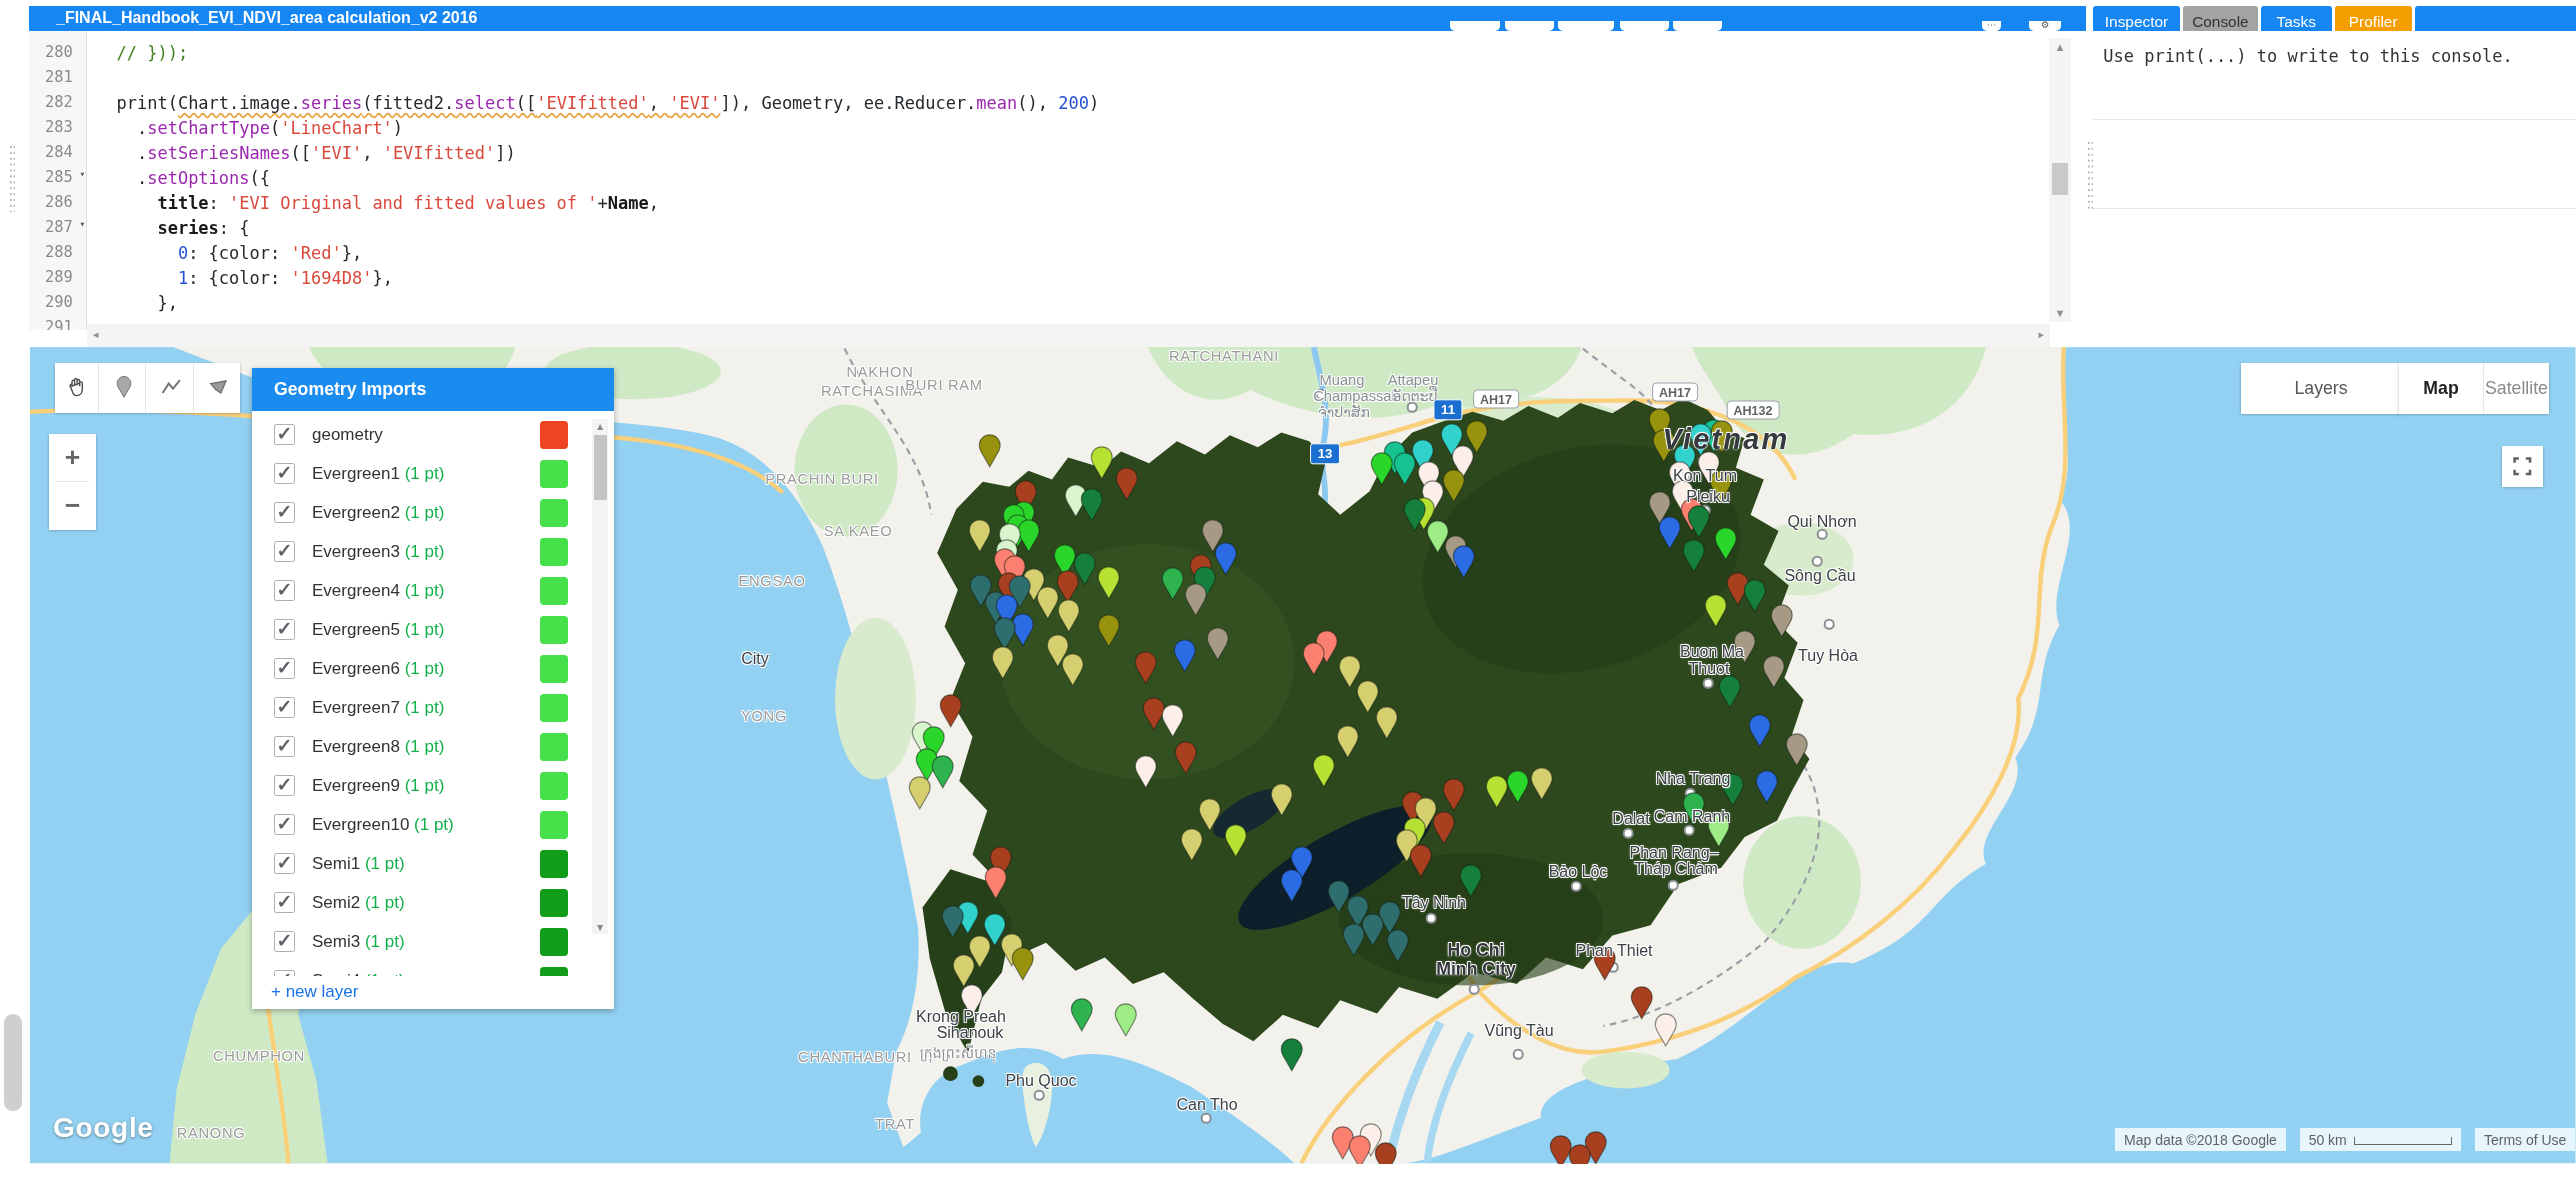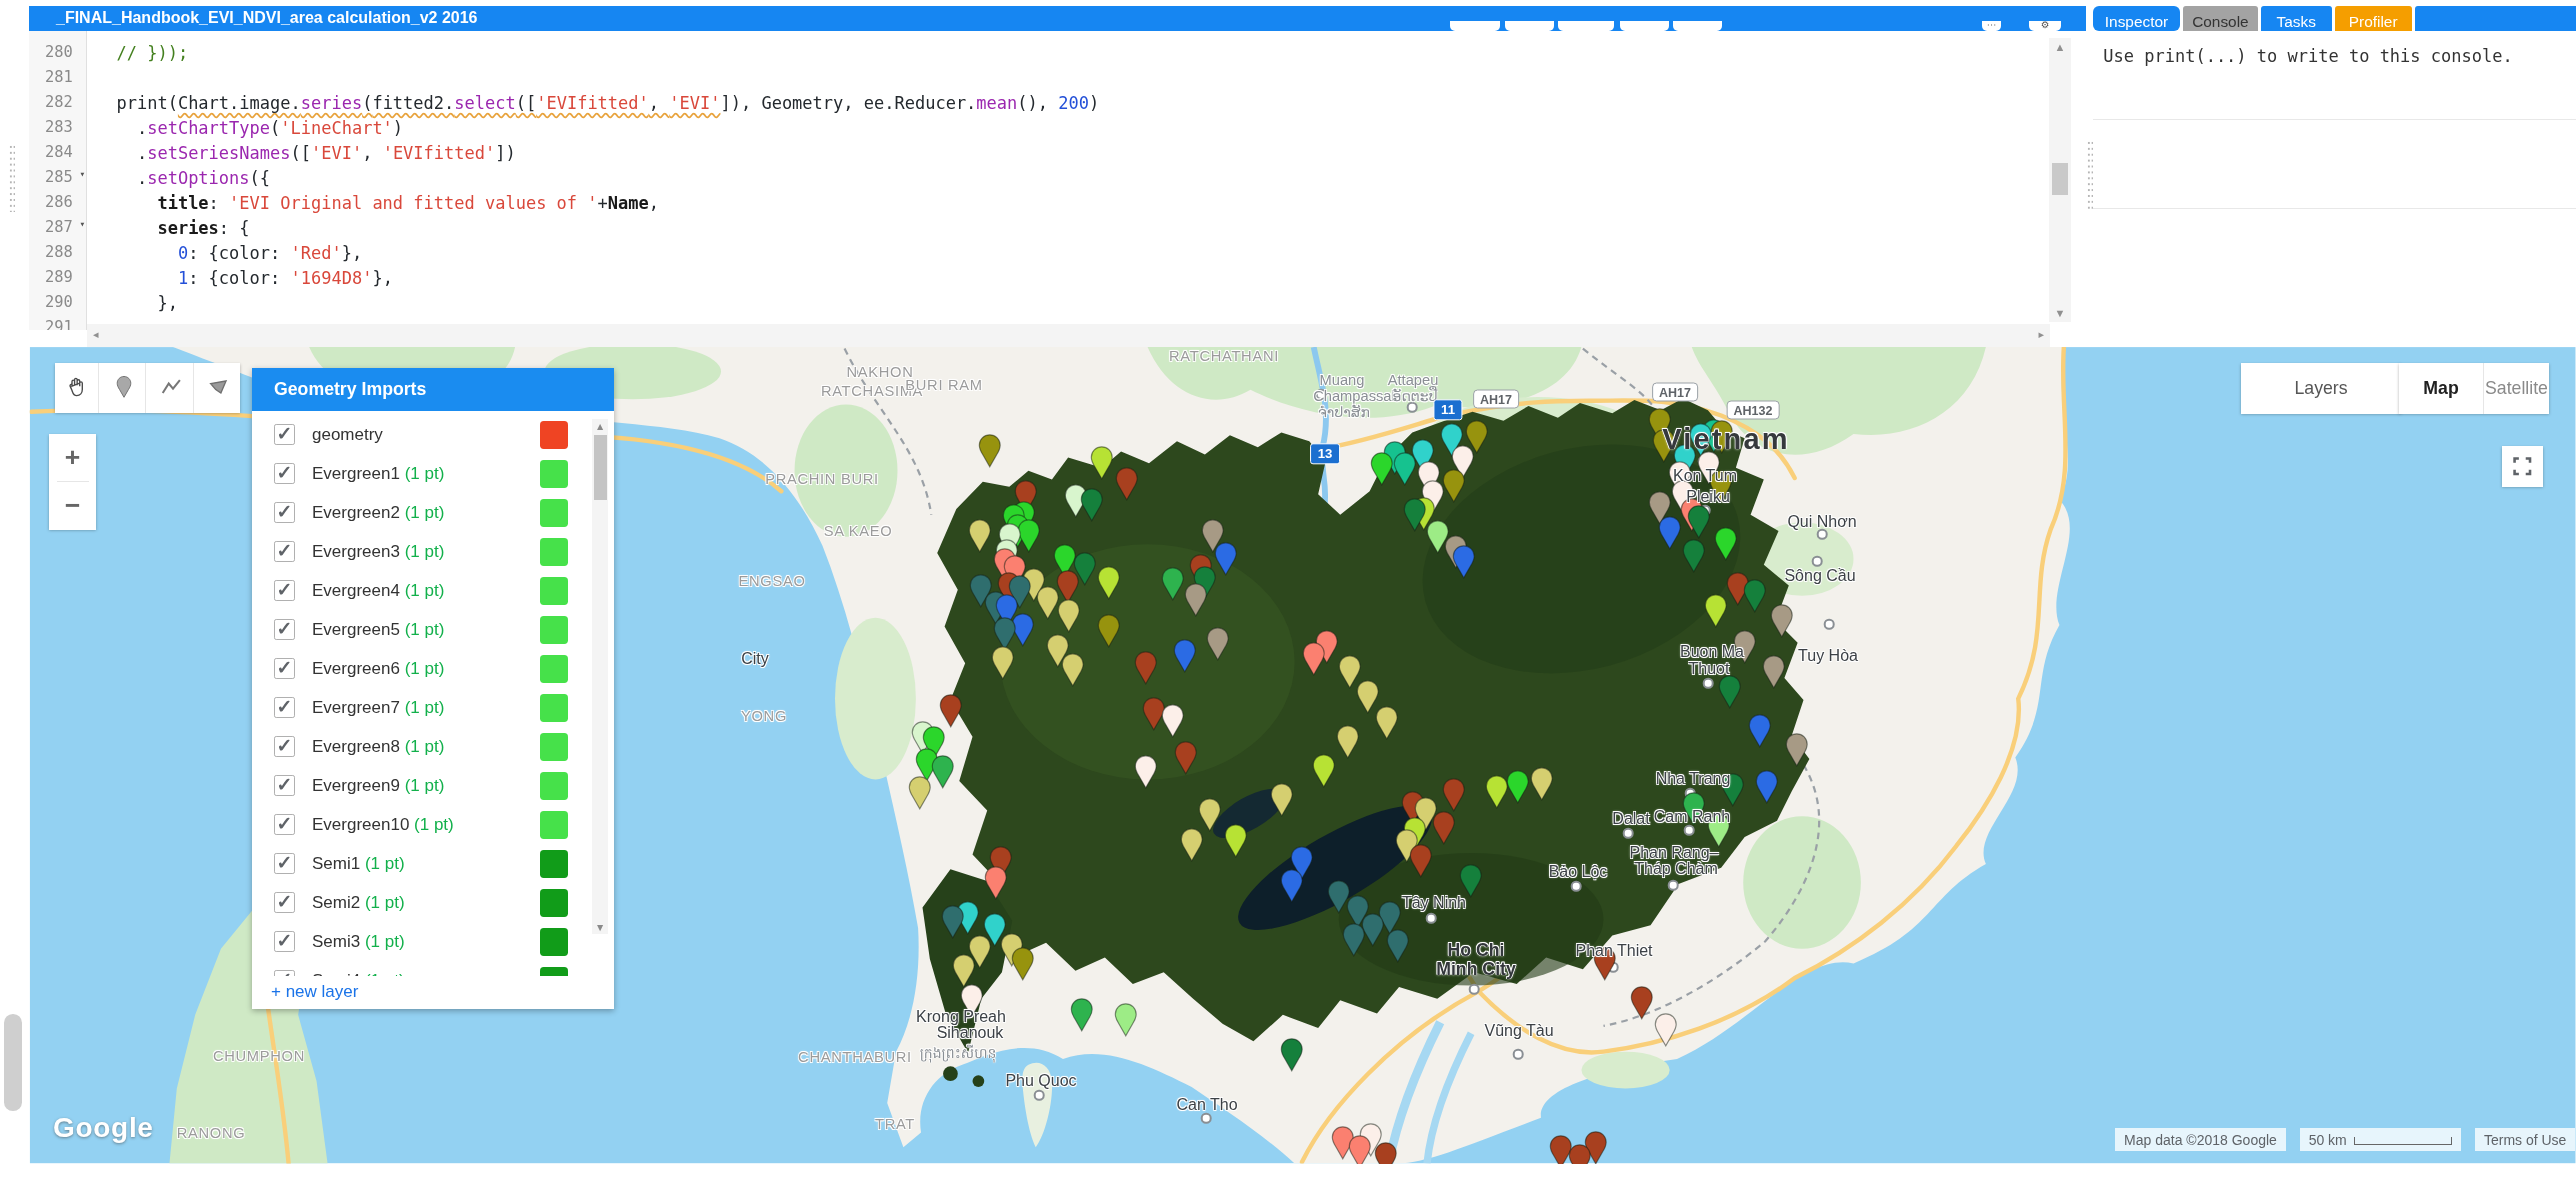--- a/index.html
+++ b/index.html
@@ -63,21 +63,21 @@
   
   #map-svg{left:0;top:0;z-index:0;}
   #map-layer{left:0;top:0;width:2576px;height:1184px;z-index:1;}
   .marker{position:absolute;width:23.5px;height:34px;z-index:2;}
   .maplabel{position:absolute;transform:translate(-50%,-50%);white-space:nowrap;z-index:3;
        text-shadow:-0.7px -0.7px 0 #fff,0.7px -0.7px 0 #fff,-0.7px 0.7px 0 #fff,0.7px 0.7px 0 #fff,0 0 2.9px #fff;}
   .lab-prov{font-size:14.7px;color:#9b9b9b;letter-spacing:0.7px;}
   .lab-town{font-size:14.7px;color:#8a8f94;}
   .lab-city{font-size:16px;color:#3c4146;}
   .lab-big{font-size:17.7px;color:#34383c;font-weight:bold;}
-  .lab-country{font-size:29px;color:#36393d;font-weight:bold;letter-spacing:2.2px;}
+  .lab-country{font-size:29px;color:#36393d;font-weight:bold;letter-spacing:2.2px;font-style:italic;}
   .lab-khmer{font-size:14px;color:#8a8f94;}
   .badge{position:absolute;transform:translate(-50%,-50%);font-weight:bold;text-align:center;z-index:3;}
   .badge-blue{background:#1b6fd0;color:#fff;font-size:13.2px;padding:2.2px 6.6px;border-radius:2.9px;border:1.5px solid #fff;}
   .badge-white{background:#fff;color:#5f6368;font-size:12.5px;padding:1.5px 5.9px;border-radius:4.4px;border:1.5px solid #9aa0a6;}
   .cdot{position:absolute;width:6.6px;height:6.6px;border:2.2px solid #8a8f94;border-radius:50%;
        background:#fff;transform:translate(-50%,-50%);z-index:2;}
 
   
   #imports{left:252px;top:368px;width:362px;height:641px;background:#fff;z-index:5;
        box-shadow:0 1.5px 5.9px rgba(0,0,0,.3);}
@@ -930,21 +930,21 @@
       <div id="ed-thumb"></div>
       <div class="arr" style="bottom:2.9px">▼</div>
     </div>
     <div id="ed-hscroll" class="abs">
       <span class="arr" style="left:5.9px">◂</span>
       <span class="arr" style="right:5.9px">▸</span>
     </div>
   </div>
 
   <div id="console" class="abs">
-    <div id="tabbar" class="abs"><span class="tab blue" style="width: 87px; border-radius: 6px;">Inspector</span><span class="tab active" style="width: 75px;">Console</span><span class="tab blue" style="width: 71px;">Tasks</span><span class="tab orange" style="width: 77px;">Profiler</span><span class="tab filler" style="width: 165px;"></span></div>
+    <div id="tabbar" class="abs"><span class="tab blue" style="width: 87px;">Inspector</span><span class="tab active" style="width: 75px;">Console</span><span class="tab blue" style="width: 71px;">Tasks</span><span class="tab orange" style="width: 77px;">Profiler</span><span class="tab filler" style="width: 165px;"></span></div>
     <div id="console-body" class="abs">
       <div id="console-msg">Use print(...) to write to this console.</div>
       <div class="c-div" style="top:88px"></div>
       <div class="c-div" style="top:177px"></div>
     </div>
   </div>
 
   <div id="divider" class="abs"></div>
   <div id="divider-dots" class="abs dots"></div>
   <div id="left-gutter" class="abs"></div>

